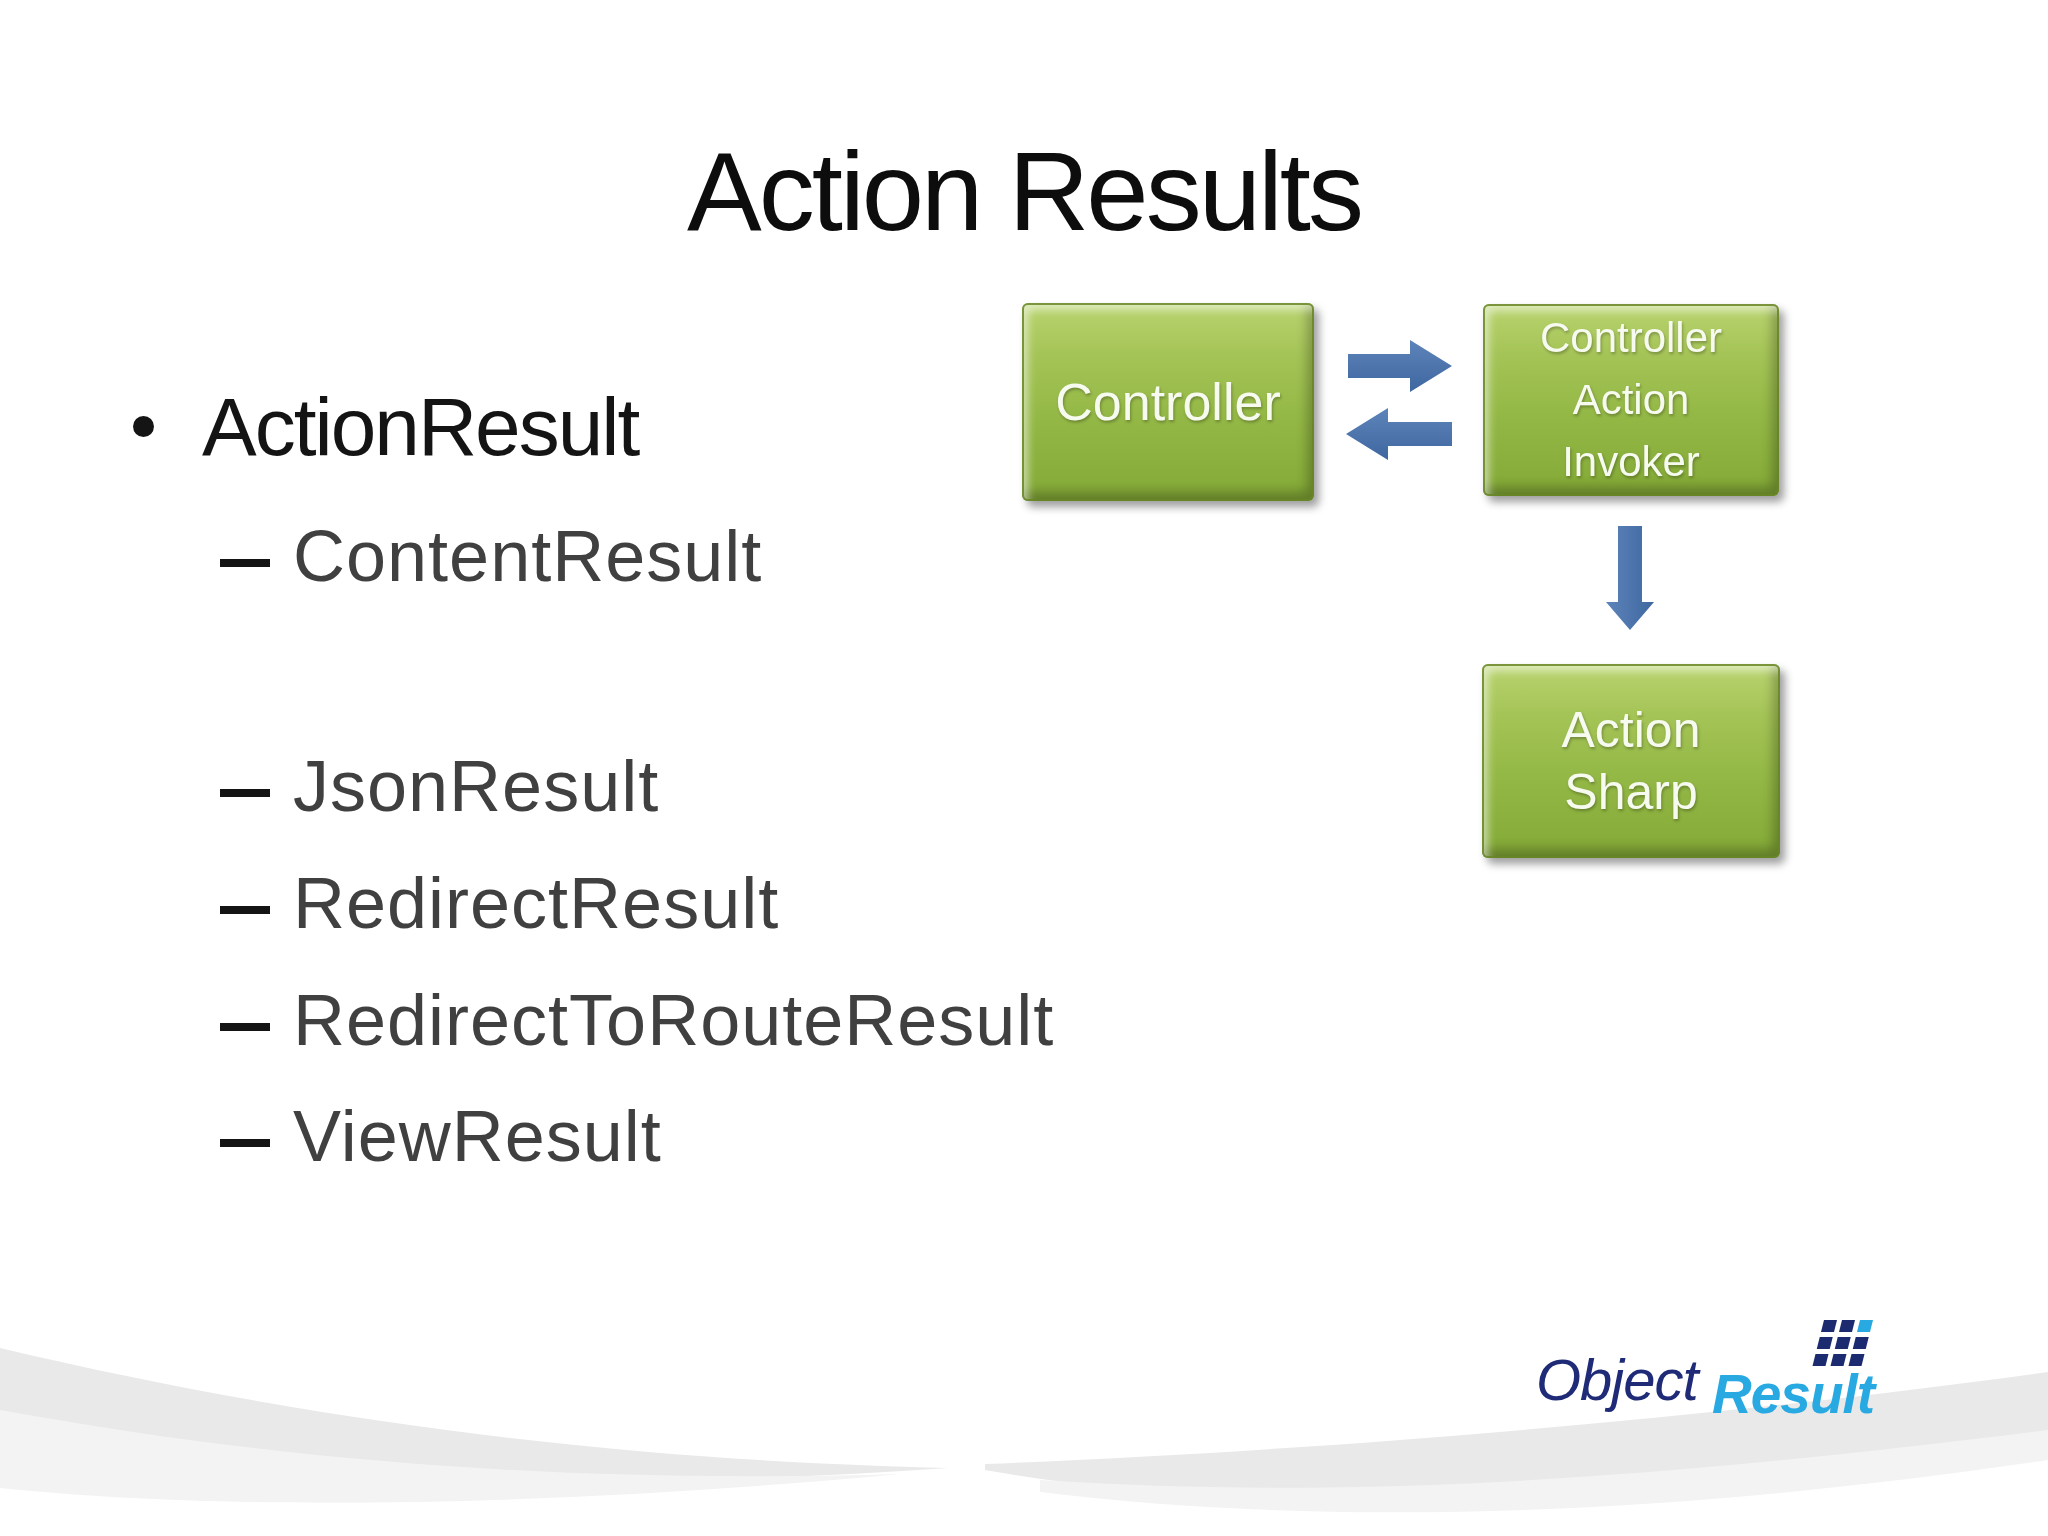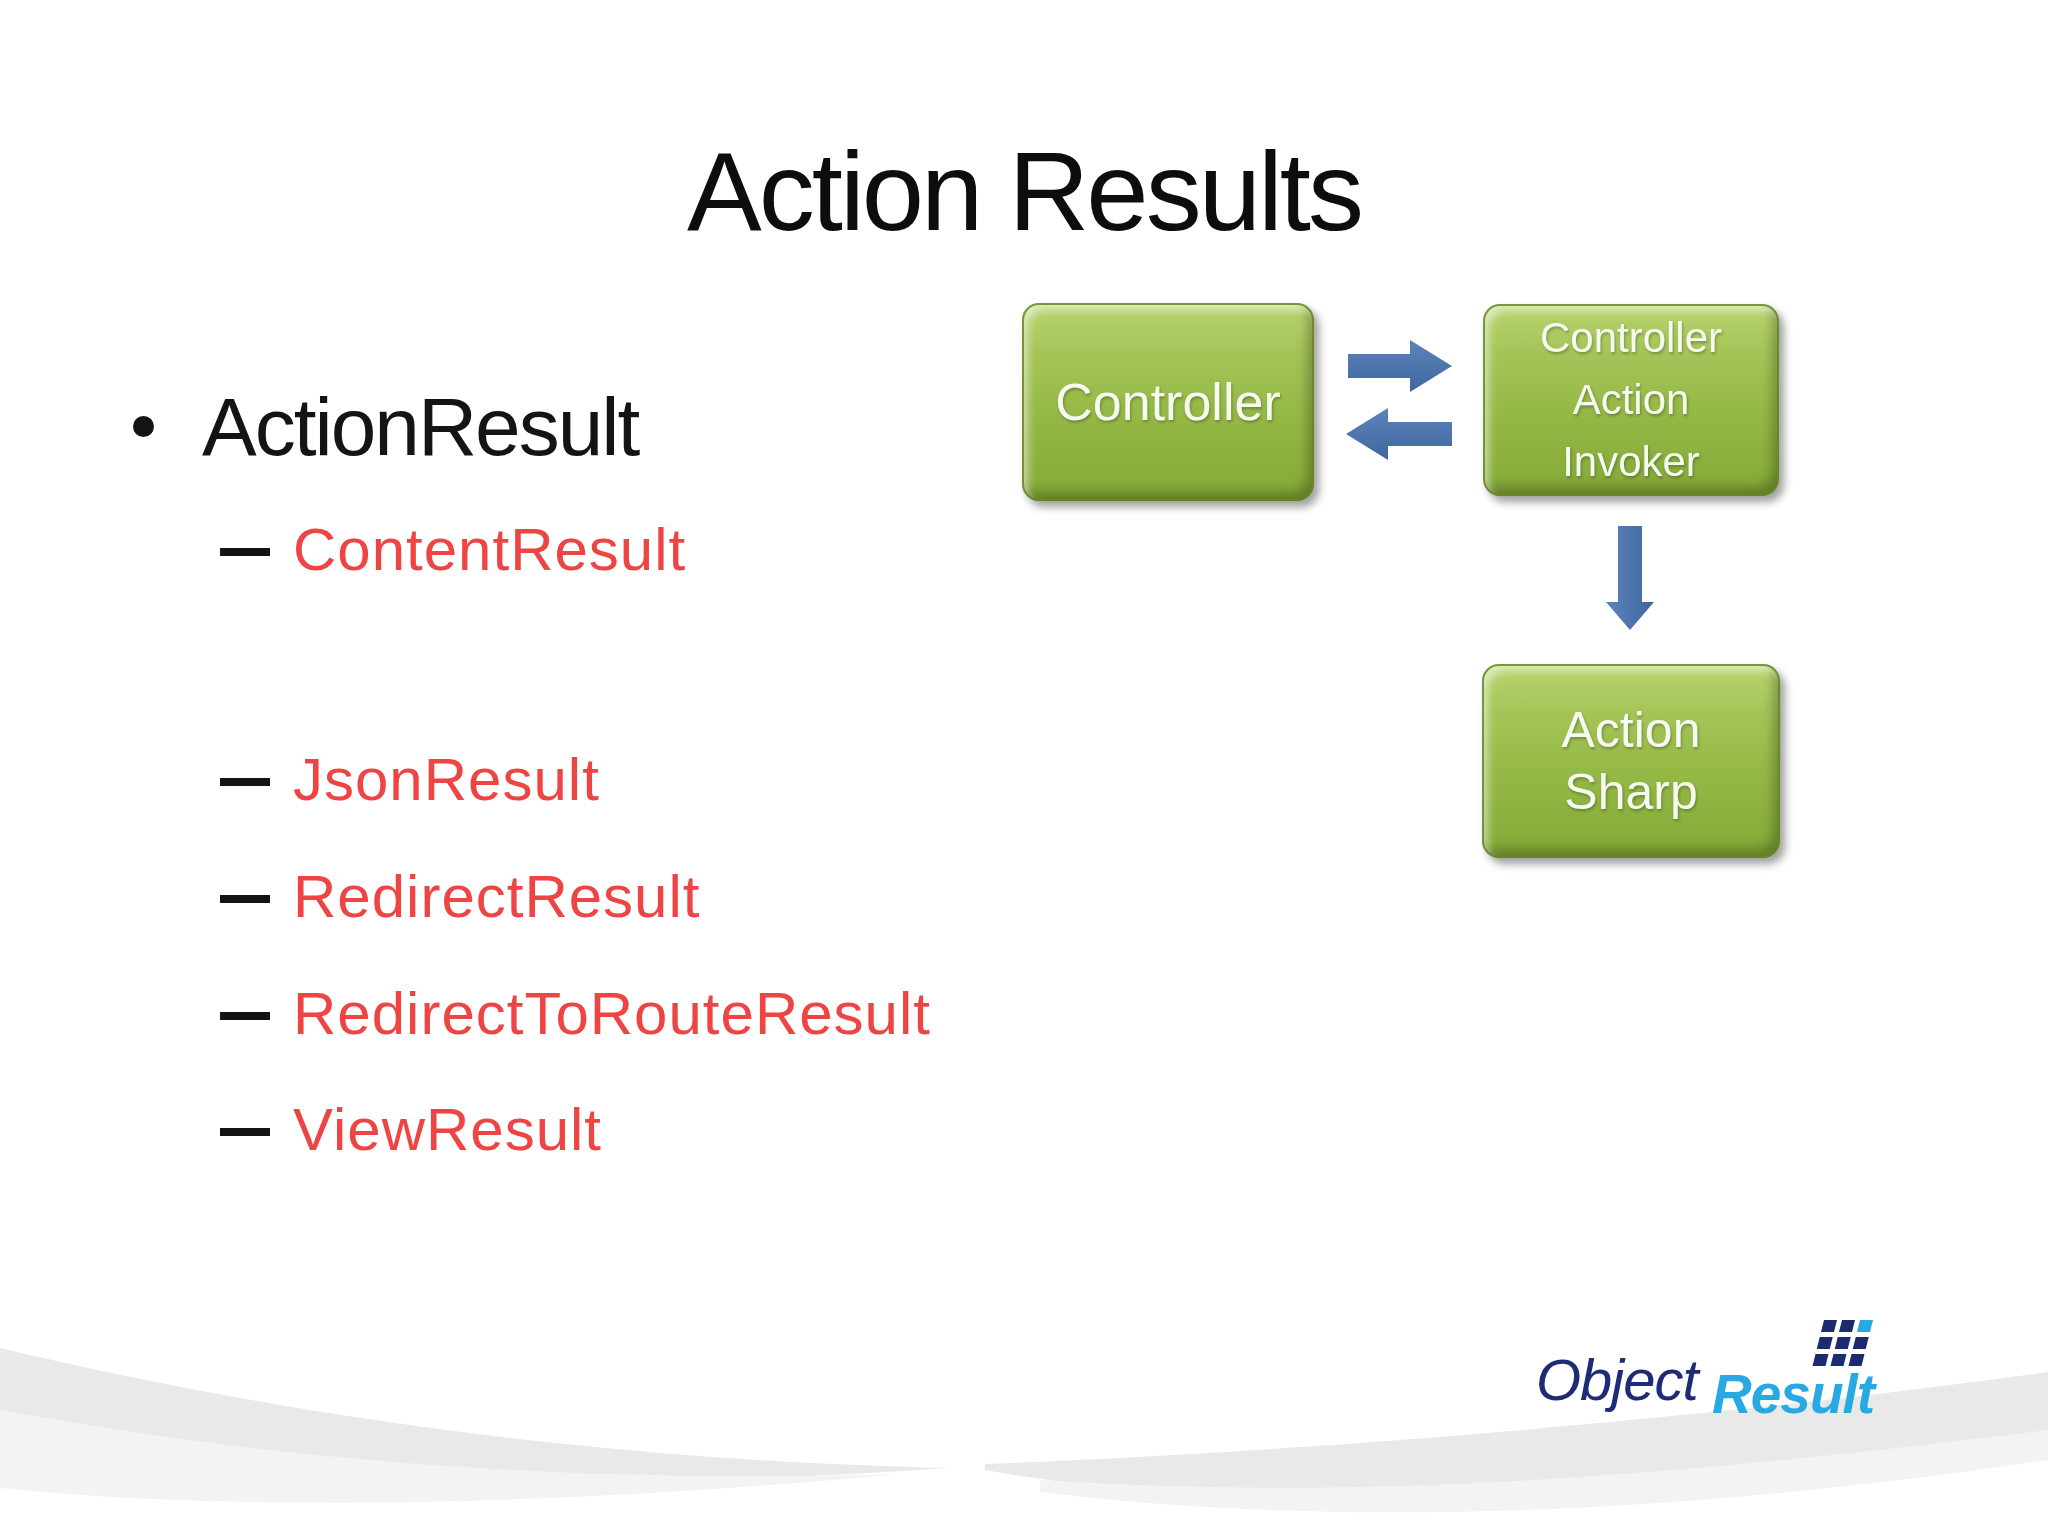--- a/index.html
+++ b/index.html
@@ -23,32 +23,32 @@
     position:absolute;left:133px;top:386px;
     font-size:82px;line-height:1;letter-spacing:-2px;color:#141414;
     white-space:nowrap;
   }
   .main-bullet .dot{
     display:inline-block;width:21px;height:21px;border-radius:50%;
     background:#141414;margin-right:48px;vertical-align:18px;
   }
   .sub-item{
     position:absolute;left:220px;
-    font-size:60px;line-height:1;color:#ef4444;letter-spacing:1px;
+    font-size:72px;line-height:1;color:#404040;letter-spacing:1px;
     white-space:nowrap;
   }
   .sub-item .dash{
     display:inline-block;width:50px;height:8px;background:#141414;
     margin-right:23px;vertical-align:14px;
   }
   .sub-0{top:520px}.sub-1{top:635px}.sub-2{top:750px}
   .sub-3{top:867px}.sub-4{top:984px}.sub-5{top:1100px}
   
   .gbox{
-    position:absolute;border-radius:17px;
+    position:absolute;border-radius:6px;
     background:linear-gradient(180deg,#b9d470 0%,#a5c457 26%,#95b947 55%,#83a936 100%);
     box-shadow:
       inset 0 0 0 2px rgba(104,134,38,.85),
       inset 6px 7px 9px rgba(255,255,255,.55),
       inset -7px -9px 11px rgba(0,0,0,.26),
       5px 6px 8px rgba(0,0,0,.38);
     color:#f7fbef;
     display:flex;flex-direction:column;align-items:center;justify-content:center;
     text-align:center;
     text-shadow:1px 2px 3px rgba(0,0,0,.28);

